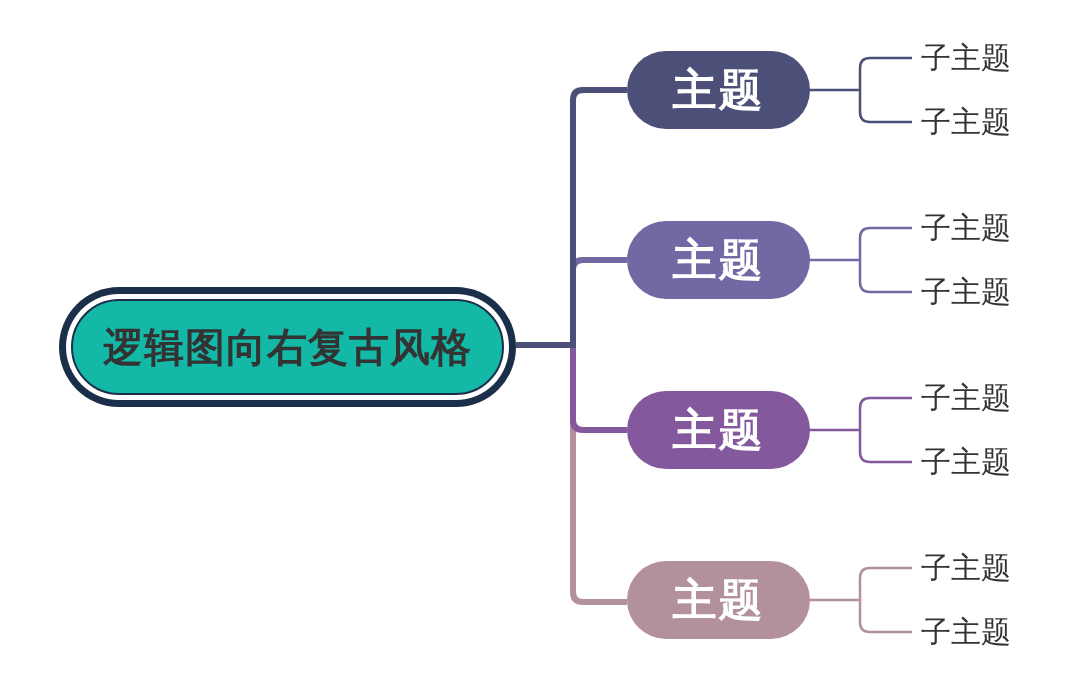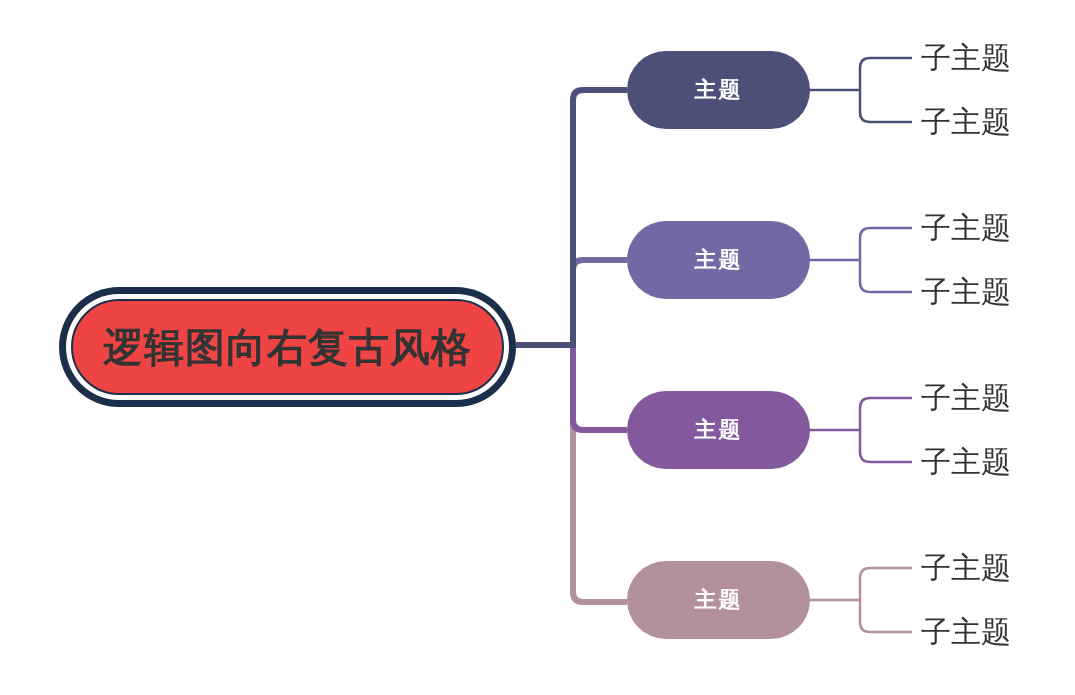--- a/index.html
+++ b/index.html
@@ -7,30 +7,30 @@
     position:relative; width:1075px; height:695px; background:#ffffff;
     font-family:"Liberation Sans","DejaVu Sans",sans-serif; overflow:hidden;
   }
   svg.wires { position:absolute; left:0; top:0; width:1075px; height:695px; }
   svg.wires path { fill:none; }
   .trunk   { stroke-width:6; }
   .subwire { stroke-width:2.5; }
 
   .central-node {
     position:absolute; left:71px; top:299px; width:433px; height:96px;
-    border:2.5px solid #1c2f4a; border-radius:52px; background:#ef4444;
+    border:2.5px solid #1c2f4a; border-radius:52px; background:#14b8a6;
     box-shadow: 0 0 0 5px #ffffff, 0 0 0 12px #1c2f4a;
     display:flex; align-items:center; justify-content:center;
     font-size:40px; font-weight:bold; color:#333333; letter-spacing:1px;
     box-sizing:border-box;
   }
   .pill {
     position:absolute; left:627px; width:183px; height:78px; border-radius:39px;
     display:flex; align-items:center; justify-content:center;
-    font-size:22px; font-weight:bold; color:#ffffff; letter-spacing:2px;
+    font-size:44px; font-weight:bold; color:#ffffff; letter-spacing:2px;
   }
   .pill-1 { top:51px;  background:#4c4f78; }
   .pill-2 { top:221px; background:#7268a3; }
   .pill-3 { top:391px; background:#84589c; }
   .pill-4 { top:561px; background:#b3909d; }
 
   .sub {
     position:absolute; left:921px; width:150px; height:44px; line-height:44px;
     font-size:30px; color:#333333; white-space:nowrap;
   }

